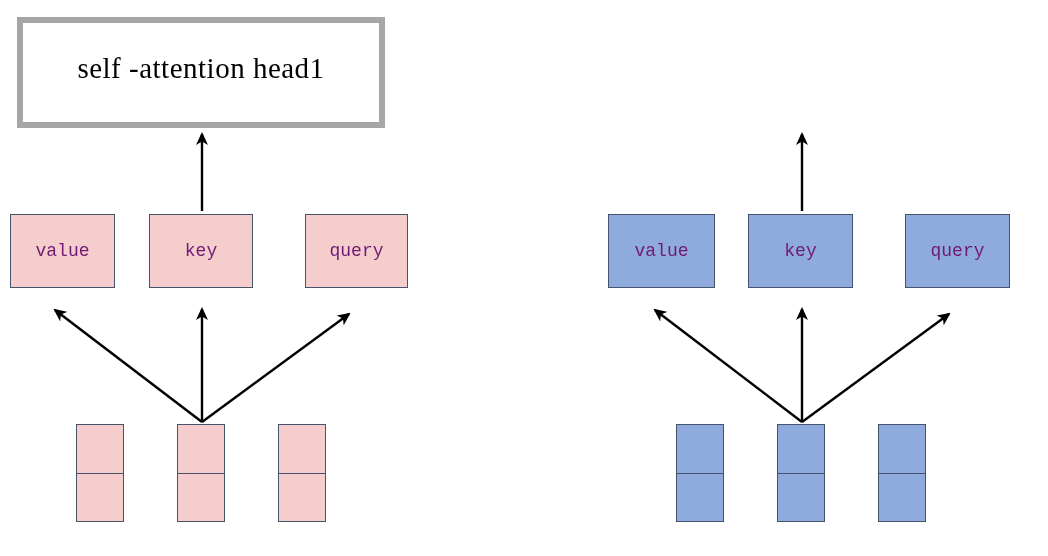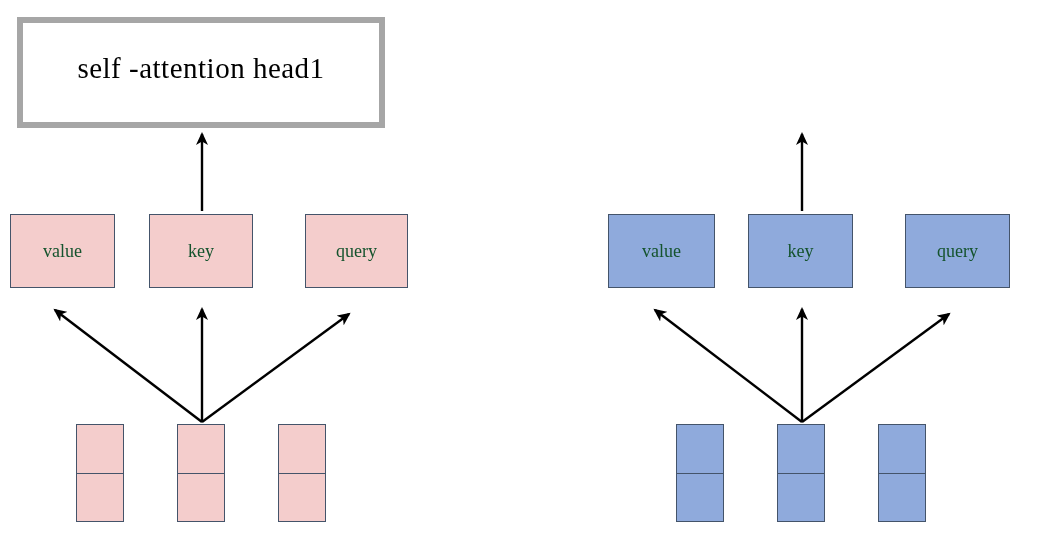--- a/index.html
+++ b/index.html
@@ -31,23 +31,23 @@
     font-size:29px;
     color:#000;
     letter-spacing:0.5px;
     transform:translateY(-4px);
   }
   .vkq{
     position:absolute;
     box-sizing:border-box;
     border:1.5px solid var(--shape-border);
     display:flex;align-items:center;justify-content:center;
-    font-family:Liberation Serif, serif;
+    font-family:Liberation Mono, monospace;
     font-size:18px;
-    color:#14532d;
+    color:#701a75;
   }
   .pink{background:var(--pink);}
   .blue{background:var(--blue);}
   .token-col{
     position:absolute;
     box-sizing:border-box;
     border:1.3px solid var(--shape-border);
     width:48px;height:98px;
     top:424px;
   }

